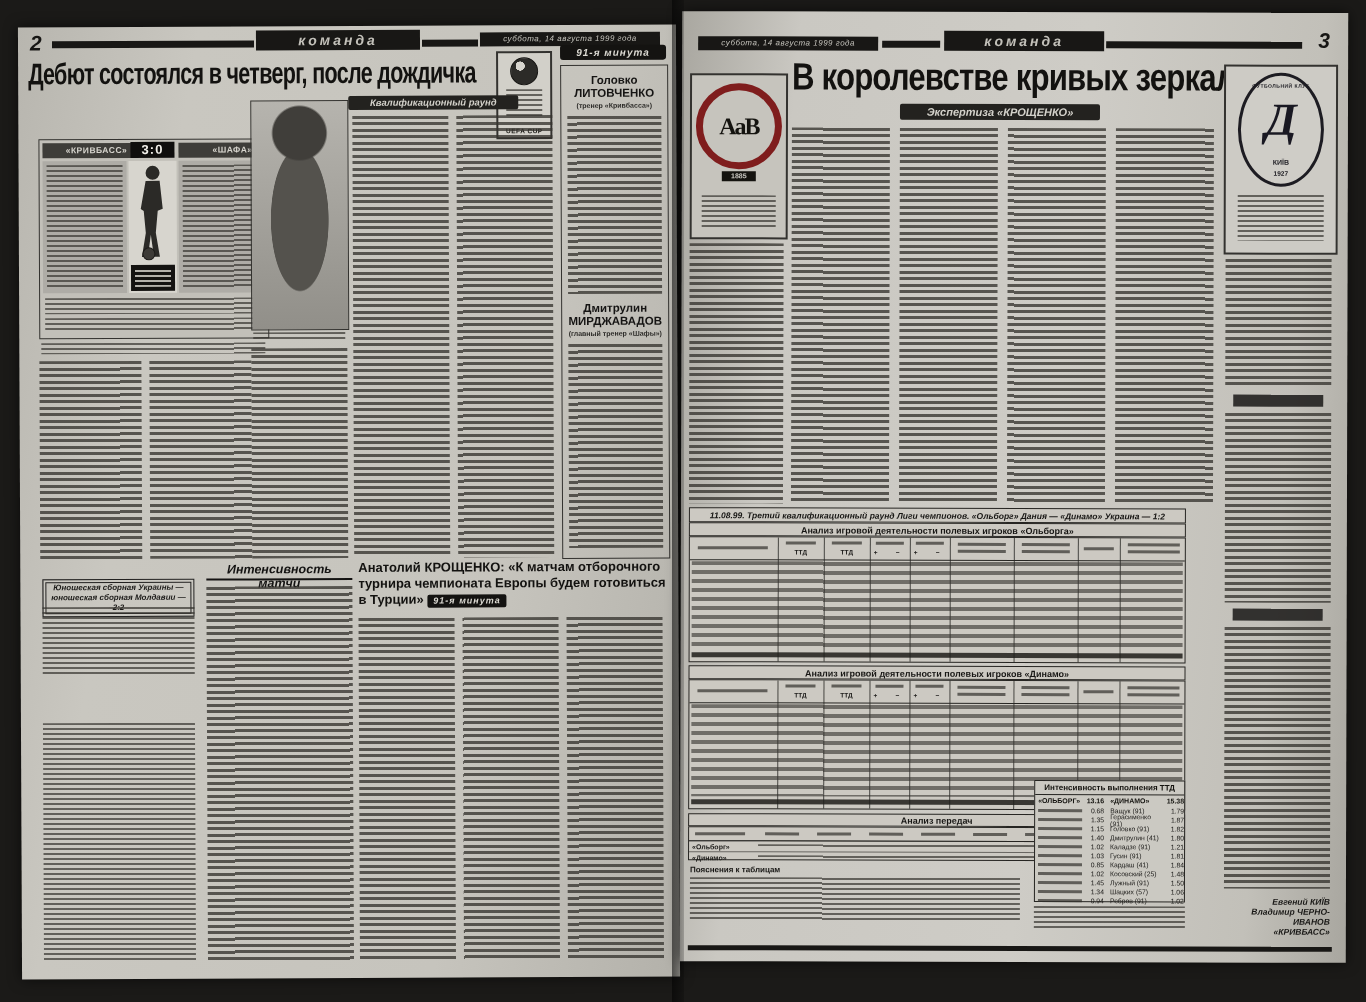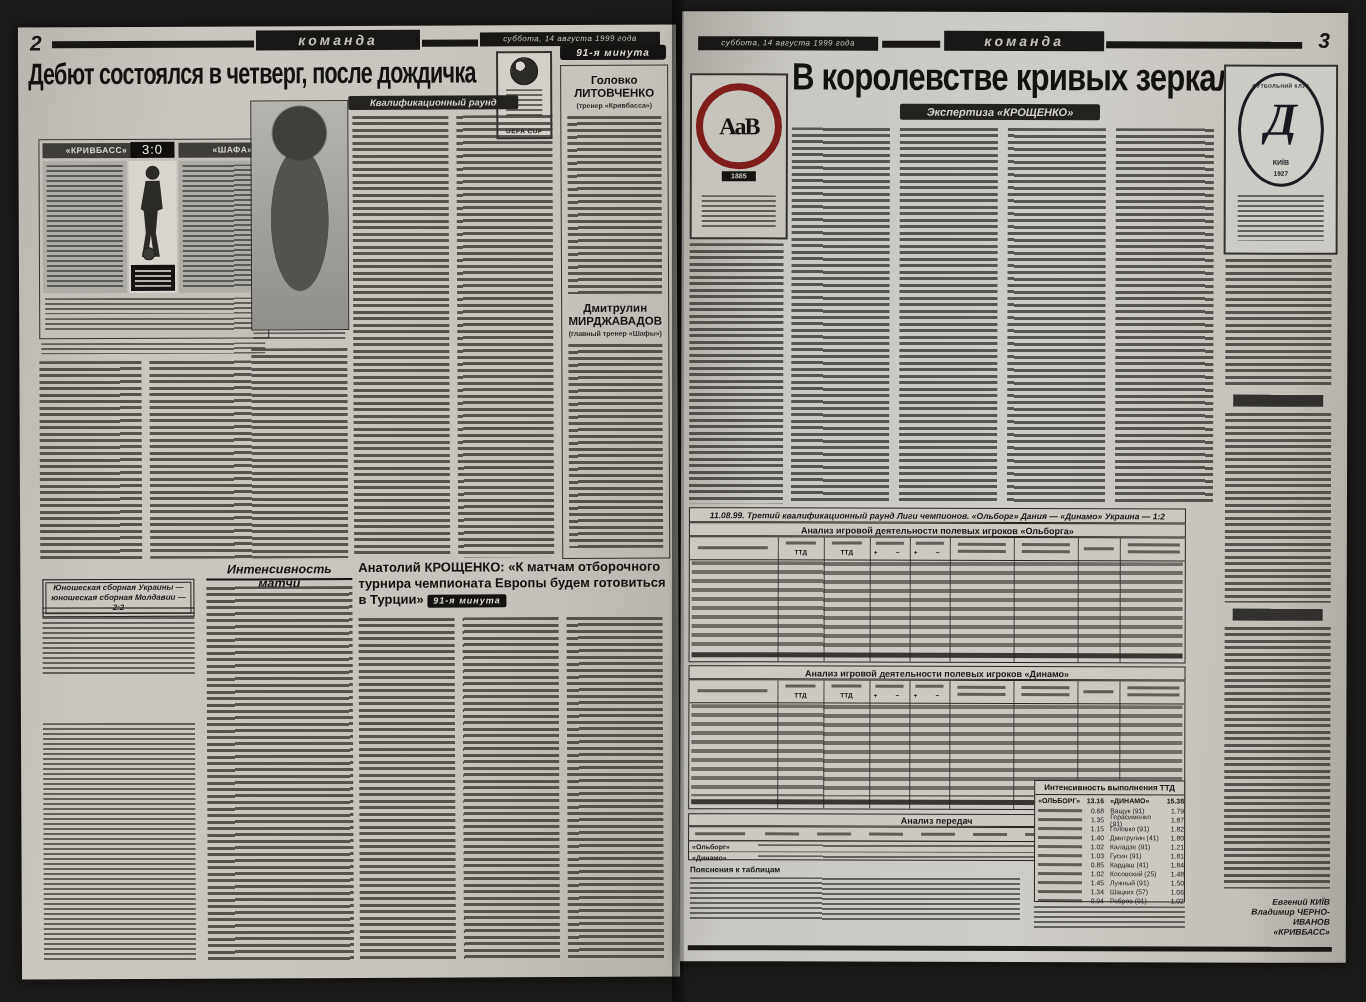--- a/index.html
+++ b/index.html
@@ -66,21 +66,21 @@
   .int-val{width:22px;text-align:right;}
   .int-name{width:52px;padding-left:6px;}
   .int-hdr{display:flex;align-items:center;height:11px;font-size:7px;font-weight:bold;color:#14130f;}
   .byline-line{font-size:8.5px;font-weight:bold;font-style:italic;text-align:right;
     line-height:10px;color:#191816;}
   .p-row{display:flex;align-items:center;height:10px;border-top:1px solid rgba(38,37,34,.6);}
   .p-team{width:66px;font-size:7px;font-weight:bold;padding-left:3px;color:#1c1b19;}
   .p-sim{flex:1;height:4px;margin-right:4px;}
   .matchteam{background:#3e3d39;color:#d6d4cd;font-weight:800;font-size:8.5px;
     text-align:center;line-height:15px;letter-spacing:.5px;padding-left:12px;}
-  .score{background:#0f0e0d;color:#f2f0ea;font-weight:400;font-size:13px;
+  .score{background:#0f0e0d;color:#f2f0ea;font-weight:700;font-size:13px;
     text-align:center;line-height:16px;letter-spacing:1px;}
   .lineup{background:#aeaca6;}
   .photo{background:
     radial-gradient(circle at 50% 14%, #403e3a 0 13%, rgba(64,62,58,0) 14%),
     radial-gradient(ellipse at 50% 52%, #54524d 0 42%, rgba(84,82,77,0) 43%),
     linear-gradient(180deg,#b6b4ae,#918f89);}
   .uefa-ball{width:26px;height:26px;border-radius:50%;margin:4px auto 2px auto;
     background:radial-gradient(circle at 35% 30%, #d8d6cf 0 18%, #2c2b28 19% 100%);
     border:1px solid #141311;}
   .uefa-lbl{font-size:6.5px;font-weight:800;text-align:center;color:#14130f;letter-spacing:.5px;}

